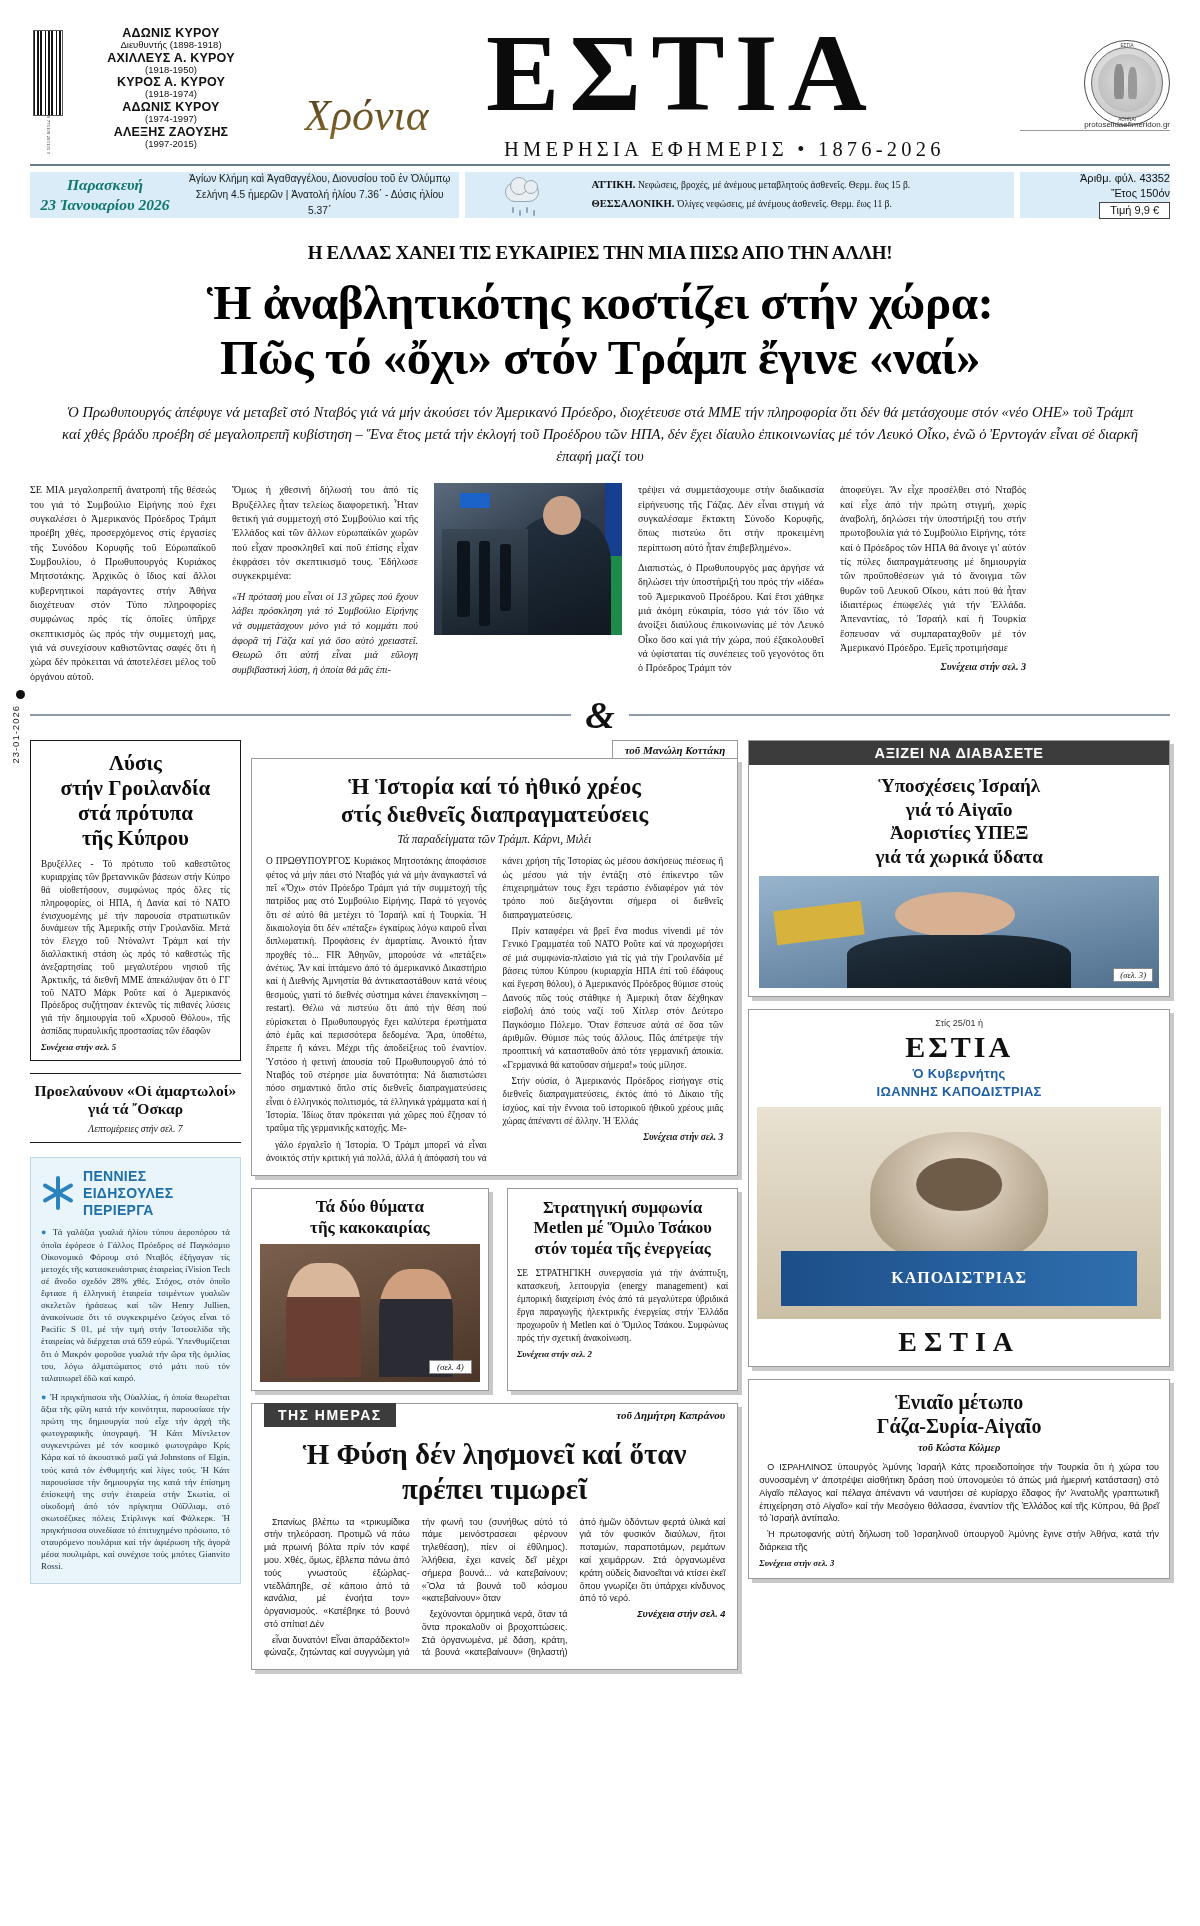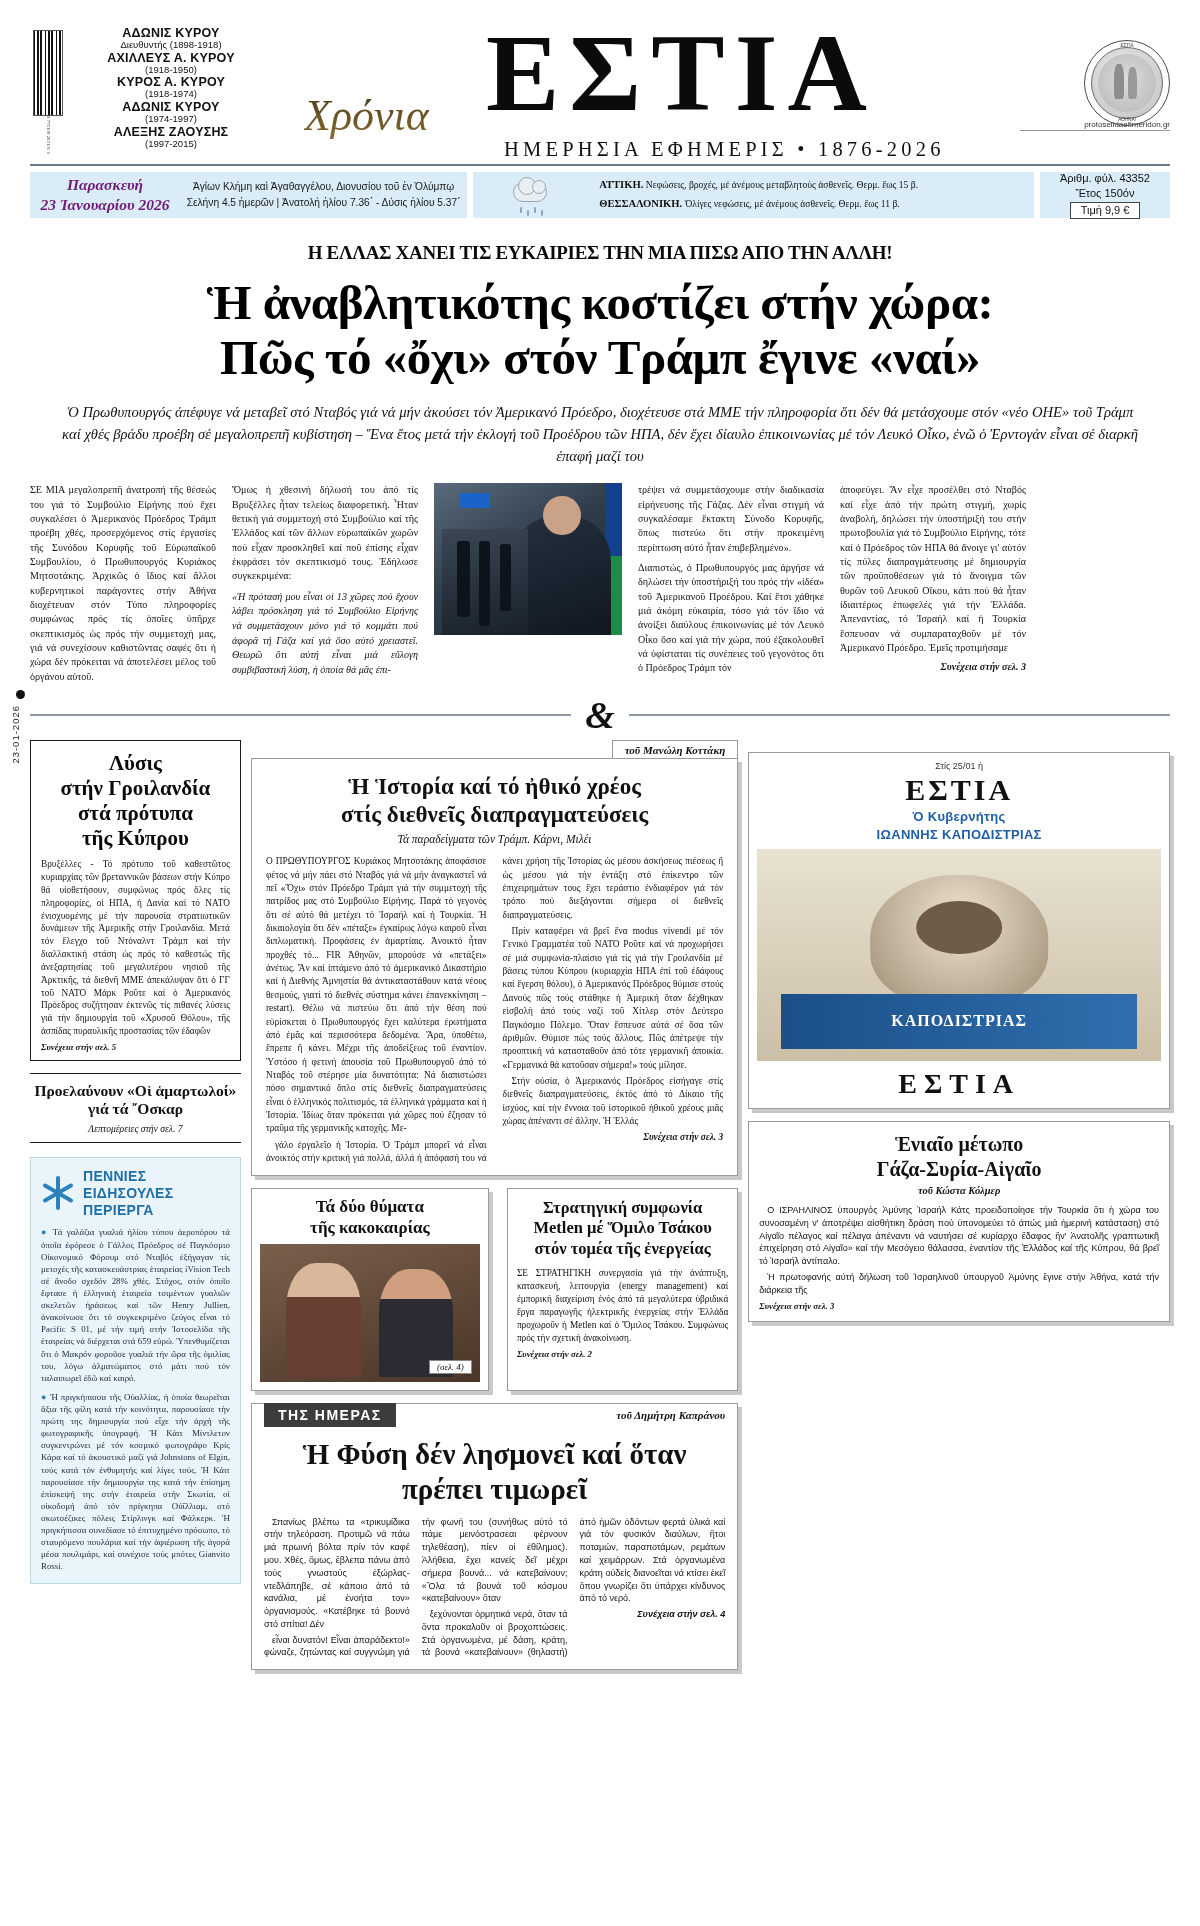--- a/index.html
+++ b/index.html
@@ -64,34 +64,34 @@
   .site-url { text-align:right; font-family:"Liberation Sans",sans-serif; font-size:8px;
     color:#333; border-bottom:1px solid #999; padding-bottom:1px; width:150px; margin-left:auto;
     margin-top:-6px; }
 
   .rule-thick { border-top: 2px solid #6a7b8c; margin-top: 4px; }
 
   
   .infobar { display:flex; align-items:stretch; height:46px; margin-top:6px; gap:0; }
   .ib { background:#d9ecf7; display:flex; flex-direction:column; justify-content:center; }
   .ib-date { width:150px; text-align:center; font-family:"Liberation Serif",serif;
-     font-style:italic; font-weight:700; font-size:15.5px; line-height:1.28; color:#701a75;}
+     font-style:italic; font-weight:700; font-size:15.5px; line-height:1.28; color:#0f766e;}
   .ib-saints { flex:1; text-align:center; font-family:"Liberation Sans",sans-serif;
      font-size:10.2px; line-height:1.55; color:#1a1a1a; padding:0 6px;}
   .ib-gap { width:6px; background:#fff;}
   .ib-weather { width:118px; display:flex; align-items:center; justify-content:center;}
   .cloud { position:relative; width:46px; height:34px; }
   .cloud .c1{position:absolute;width:34px;height:20px;background:#e8eef2;border:1.4px solid #9aa8b2;border-radius:12px;left:4px;top:4px;}
   .cloud .c2{position:absolute;width:18px;height:18px;background:#e8eef2;border:1.4px solid #9aa8b2;border-radius:50%;left:9px;top:-1px;}
   .cloud .c3{position:absolute;width:14px;height:14px;background:#e8eef2;border:1.4px solid #9aa8b2;border-radius:50%;left:23px;top:2px;}
   .cloud .d{position:absolute;width:2px;height:6px;background:#8fa6bb;border-radius:2px;bottom:-1px;}
   .ib-fc { flex:1.55; font-family:"Liberation Serif",serif; font-size:9.6px; line-height:1.75;
      color:#111; padding:0 8px;}
   .ib-fc b{font-size:10.6px;}
-  .ib-issue { width:130px; text-align:center; font-family:"Liberation Sans",sans-serif;
+  .ib-issue { width:150px; text-align:right; font-family:"Liberation Sans",sans-serif;
      font-size:11px; line-height:1.35; color:#111;}
   .ib-issue .price{ display:inline-block; border:1px solid #444; background:#fff;
      padding:0px 10px; margin-top:2px; font-size:11px;}
 
   
   .kicker { text-align:center; font-family:"Liberation Serif",serif; font-weight:700;
      font-size:19px; letter-spacing:-0.3px; margin-top:24px; color:#0b0b0b;}
   .headline { text-align:center; font-family:"Liberation Serif",serif; font-weight:700;
      font-size:49px; line-height:1.12; margin-top:12px; color:#000; letter-spacing:-0.5px;}
   .standfirst { text-align:center; font-family:"Liberation Serif",serif; font-style:italic;
@@ -464,20 +464,37 @@
           <p class="noind">Σπανίως βλέπω τα «τρικυμίδικα στήν τηλεόραση. Προτιμῶ νά πάω μιά πρωινή βόλτα πρίν τόν καφέ μου. Χθές, ὅμως, ἔβλεπα πάνω ἀπό τούς γνωστούς ἐξώρλας-ντεδλάπηβε, σέ κάποιο ἀπό τά κανάλια, μέ ἐνοήτα τον» ὀργανισμούς. «Κατέβηκε τό βουνό στό σπίτια! Δέν</p>
           <p>εἶναι δυνατόν! Εἶναι ἀπαράδεκτο!» φώναζε, ζητώντας καί συγγνώμη γιά τήν φωνή του (συνήθως αὐτό τό πάμε μεινόστρασεαι φέρνουν τηλεθέαση), πίεν οἱ ἐθίλημος). Ἀλήθεια, ἔχει κανείς δεῖ μέχρι σήμερα βουνά... νά κατεβαίνουν; «Ὅλα τά βουνά τοῦ κόσμου «κατεβαίνουν» ὅταν</p>
           <p>ξεχύνονται ὁρμητικά νερά, ὅταν τά ὄντα προκαλοῦν οἱ βροχοπτώσεις. Στά ὀργανωμένα, μέ δάση, κράτη, τά βουνά «κατεβαίνουν» (θηλαστή) ἀπό ἡμῶν ὁδόντων φερτά ὑλικά καί γιά τόν φυσικόν διαύλων, ἤτοι ποταμών, παραποτάμων, ρεμάτων καί χειμάρρων. Στά ὀργανωμένα κράτη οὐδείς διανοεῖται νά κτίσει ἐκεῖ ὅπου γνωρίζει ὅτι ὑπάρχει κίνδυνος ἀπό τό νερό.</p>
           <p style="text-align:right;font-style:italic;font-weight:700;text-indent:0">Συνέχεια στήν σελ. 4</p>
         </div>
       </div>
     </div>
 
     <div class="col-r">
 
+      <div class="axizei">
+        <div class="axizei-hd">ΑΞΙΖΕΙ ΝΑ ΔΙΑΒΑΣΕΤΕ</div>
+        <div class="inner">
+          <div class="ax-ttl">
+            <div>Ὑποσχέσεις Ἰσραήλ</div>
+            <div>γιά τό Αἰγαῖο</div>
+            <div>Ἀοριστίες ΥΠΕΞ</div>
+            <div>γιά τά χωρικά ὕδατα</div>
+          </div>
+          <div class="ph-guy">
+            <div class="sign"></div>
+              <div class="hd"></div>
+              <div class="bd"></div>
+            <div class="pg-tag">(σελ. 3)</div>
+          </div>
+        </div>
+      </div>
 
       <div class="kapo">
         <div class="kapo-date">Στίς 25/01 ἡ</div>
         <div class="kapo-logo">ΕΣΤΙΑ</div>
         <div class="kapo-sub">Ὁ Κυβερνήτης</div>
         <div class="kapo-sub">ΙΩΑΝΝΗΣ ΚΑΠΟΔΙΣΤΡΙΑΣ</div>
         <div class="kapo-art">
           <div class="port"></div>
           <div class="bk" style="color:#fff;font-weight:700;font-size:16px;letter-spacing:1px;display:flex;align-items:center;justify-content:center;">ΚΑΠΟΔΙΣΤΡΙΑΣ</div>
         </div>

